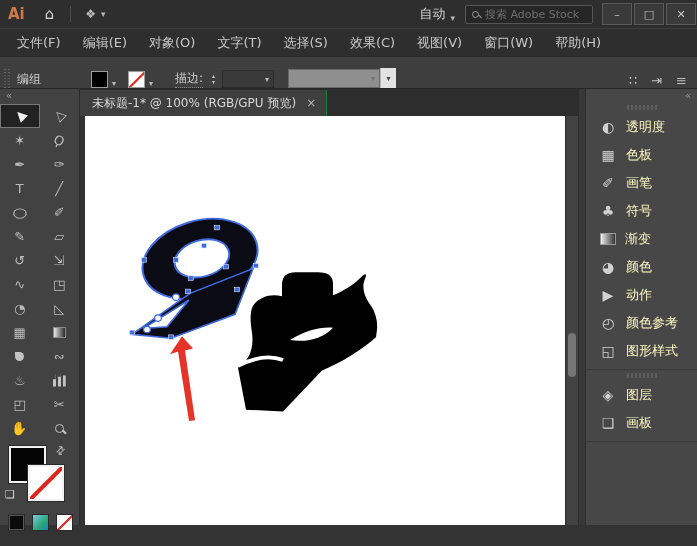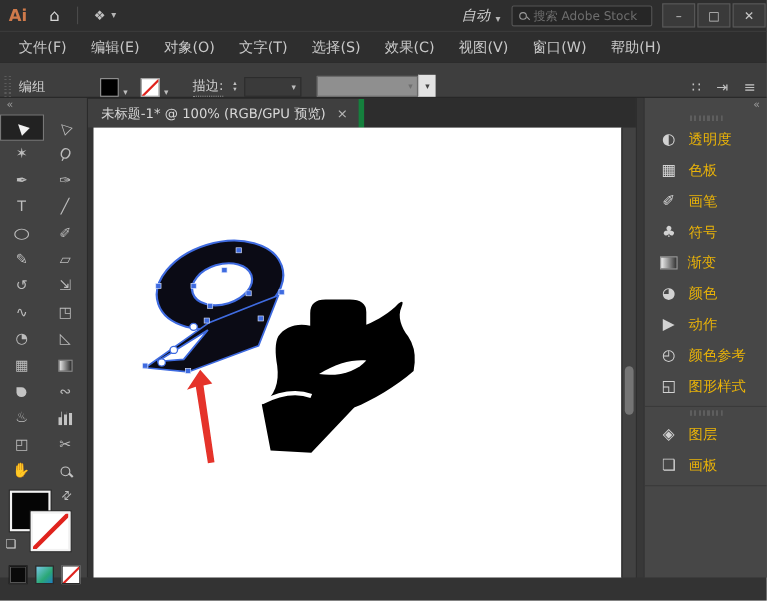--- a/index.html
+++ b/index.html
@@ -8,21 +8,21 @@
   .app { width:697px; height:525px; display:flex; flex-direction:column; background:#333334; }
 
   
   .titlebar { height:28px; background:#2e2e2e; display:flex; align-items:center; flex:0 0 auto; }
   .logo { color:#cf7a4b; font-weight:bold; font-size:15px; padding:0 10px 0 8px; }
   .home-btn { color:#d6d6d6; font-size:15px; padding:0 10px; }
   .tb-sep { width:1px; height:16px; background:#4a4a4a; margin:0 6px; }
   .workspace-btn { color:#c0c0c0; font-size:12px; padding:0 8px; display:flex; align-items:center; gap:5px; }
   .chev { font-size:9px; color:#b5b5b5; }
   .tb-spacer { flex:1; }
-  .auto-btn { display:flex; align-items:flex-end; gap:5px; padding:0 10px; color:#cfcfcf;font-style:italic; }
+  .auto-btn { display:flex; align-items:flex-end; gap:5px; padding:0 10px; color:#cfcfcf; }
   .search-box { width:128px; height:19px; background:#262626; border:1px solid #555; border-radius:2px;
     display:flex; align-items:center; gap:6px; padding:0 6px; margin-right:8px; color:#6e6e6e; font-size:11px; }
   .mag { width:7px; height:7px; border:1.4px solid #9a9a9a; border-radius:50%; position:relative; flex:0 0 auto; }
   .mag::after { content:''; position:absolute; width:4px; height:1.4px; background:#9a9a9a; right:-4px; bottom:-1px; transform:rotate(45deg); }
   .win-btns { display:flex; }
   .win-btn { width:30px; height:22px; margin:0 1px; border:1px solid #5a5a5a; background:#3a3a3a; color:#c5c5c5;
     display:flex; align-items:center; justify-content:center; font-size:11px; }
 
   
   .menubar { height:28px; background:#2e2e2e; border-top:1px solid #3c3c3c; display:flex; align-items:center; padding-left:6px; flex:0 0 auto; }
@@ -83,39 +83,39 @@
   .mini-row { display:flex; gap:7px; padding:4px 0 0 8px; }
   .mini-btn { width:17px; height:17px; border:1px solid #2a2a2a; position:relative; }
   .mini-color { background:#0a0a0a; box-shadow:inset 0 0 0 1px #555; }
   .mini-grad { background:linear-gradient(135deg,#79c7e8,#2aa876 60%,#1f7ec2); }
   .mini-none { background:#fff; overflow:hidden; }
 
   
   .canvas-area { flex:1; display:flex; flex-direction:column; min-width:0; background:#333; }
   .tabbar { height:27px; background:#2d2d2d; display:flex; align-items:flex-end; flex:0 0 auto; }
   .tab { height:26px; background:#3f3f3f; display:flex; align-items:center; gap:10px; padding:0 10px 0 12px;
-    font-size:12px; color:#d8d8d8; border-right:5px solid #15803d; }
+    font-size:12px; color:#d8d8d8; border-right:1px solid #15803d; }
   .tab-close { color:#b5b5b5; font-size:12px; }
   .canvas-row { flex:1; display:flex; min-height:0; padding-left:5px; }
   .artboard { flex:1; background:#fff; position:relative; }
   .artboard svg { position:absolute; inset:0; width:100%; height:100%; }
   .vscroll { width:13px; background:#424242; border-left:1px solid #2e2e2e; position:relative; flex:0 0 auto; }
   .vthumb { position:absolute; left:2px; right:2px; top:53%; height:44px; background:#757575; border-radius:5px; }
 
   
   .dock-strip { width:7px; background:#383838; border-left:1px solid #2e2e2e; flex:0 0 auto; }
   .dock { width:112px; background:#474747; border-left:1px solid #2f2f2f; display:flex; flex-direction:column; flex:0 0 auto; }
   .dock-collapse { color:#9a9a9a; font-size:10px; text-align:right; padding:1px 6px 0 0; height:13px; }
   .dock-group { border-bottom:1px solid #3a3a3a; padding-bottom:4px; }
   .dock-handle { width:30px; height:5px; margin:3px auto 3px;
     background:repeating-linear-gradient(90deg,#5e5e5e 0 2px,transparent 2px 4px); }
   .dock-item { height:28px; display:flex; align-items:center; gap:9px; padding-left:13px; }
   .dock-icon { width:18px; text-align:center; color:#d2d2d2; font-size:14px; line-height:1; }
   .dock-icon.gradient { width:16px; height:12px; background:linear-gradient(90deg,#eee,#333); border:1px solid #999; margin-left:1px; }
-  .dock-label { color:#eab308; font-size:13px; white-space:nowrap; }
+  .dock-label { color:#fef9c3; font-size:13px; white-space:nowrap; }
 
   
   .anchor { fill:#3f6be0; stroke:#dfe9ff; stroke-width:0.6; }
   .corner-widget { fill:#fff; stroke:#3f6be0; stroke-width:1.2; }
 </style>
 </head>
 <body>
 
 <div class="app">
 

